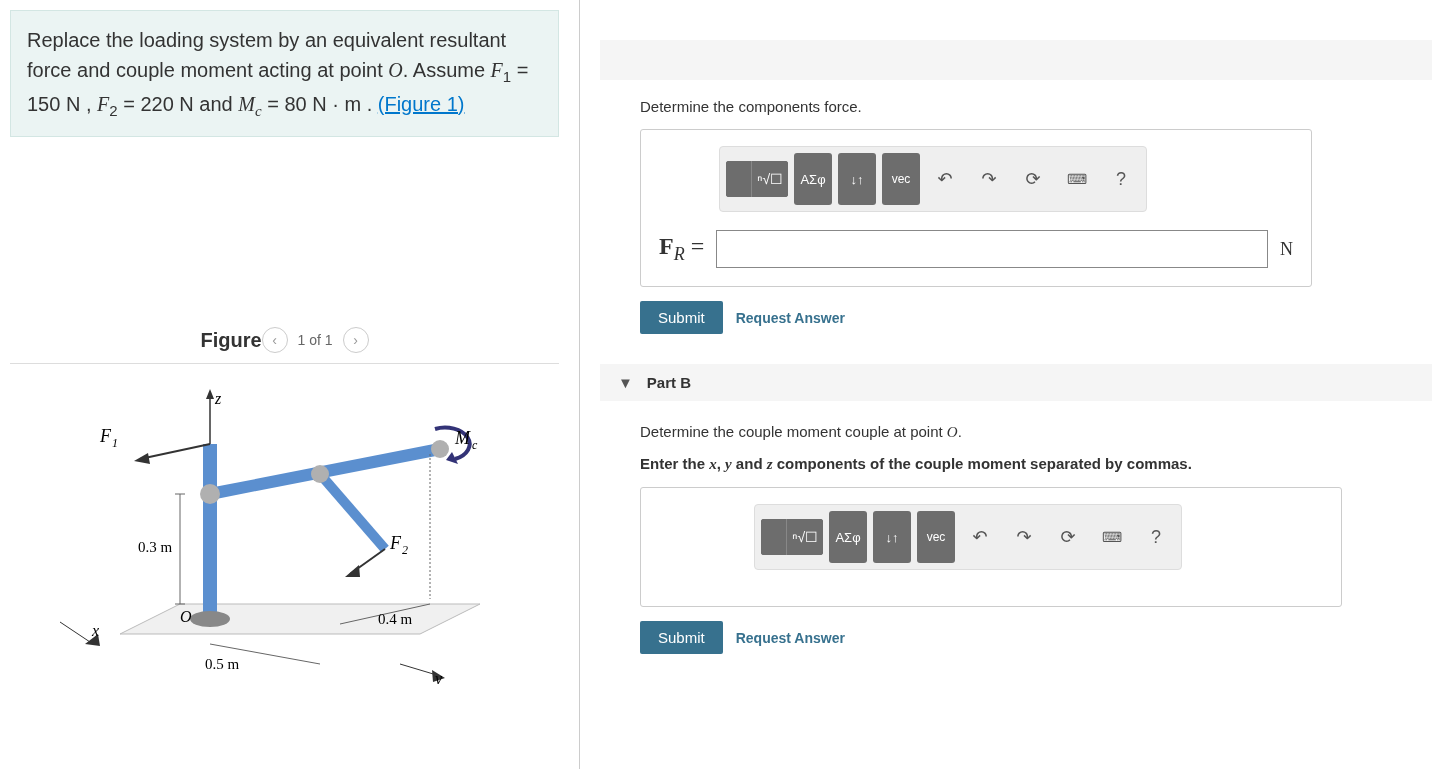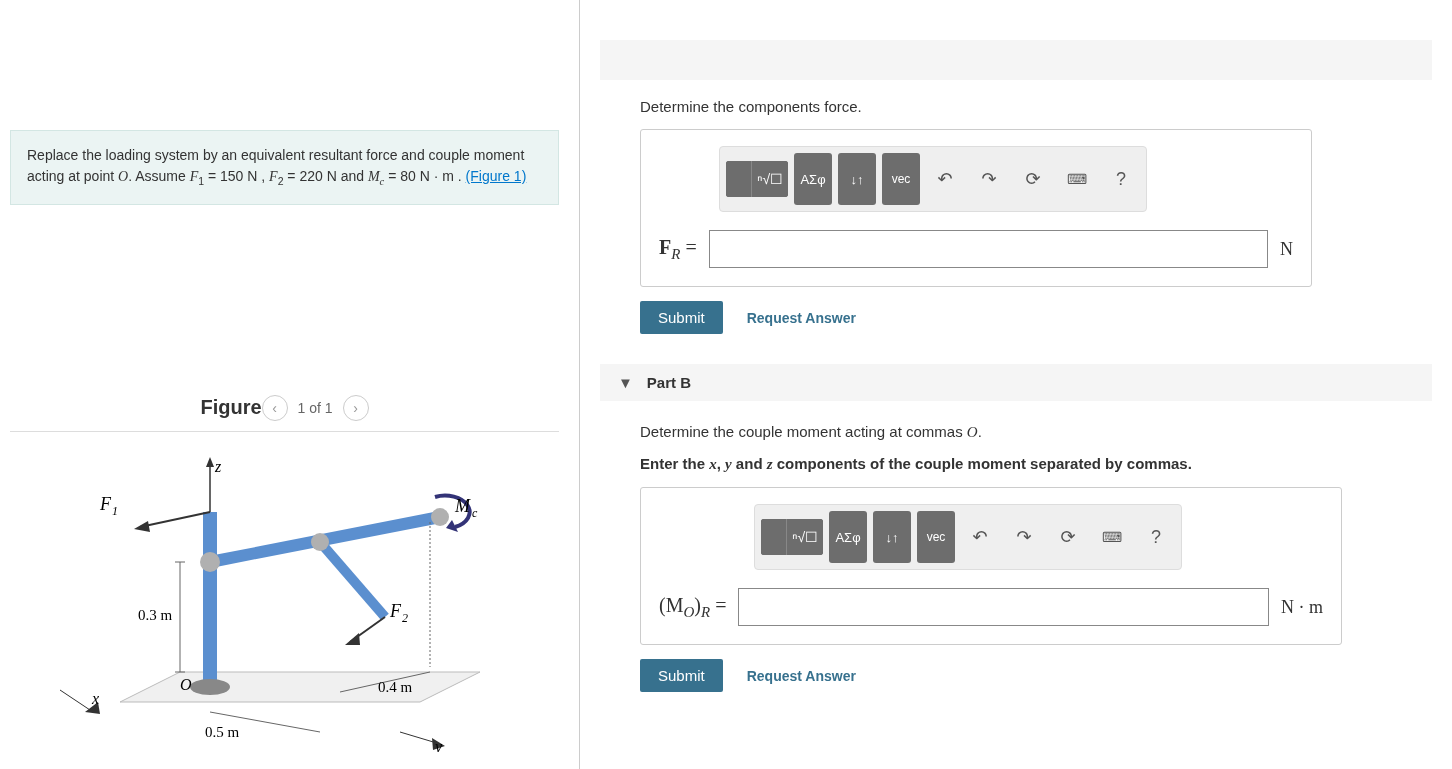--- a/index.html
+++ b/index.html
@@ -21,22 +21,21 @@
   }
   .right-pane {
     flex: 1;
     padding: 0 20px 20px 20px;
     overflow-y: auto;
   }
   .problem-box {
     background: #ebf4f3;
     border: 1px solid #d3e6e3;
     padding: 14px 16px;
-    margin-top: 120px;
-    font-size: 14px;
+    font-size: 20px;
     line-height: 1.5;
     color: #333;
   }
   .problem-box .mathit { font-style: italic; font-family: 'Times New Roman', serif; }
   .figlink { color: #0077cc; text-decoration: underline; cursor: pointer; }
   .figure-header {
     display: flex;
     justify-content: center;
     align-items: center;
     margin-top: 190px;
@@ -106,30 +105,30 @@
     cursor: pointer;
     font-size: 13px;
     padding: 0 6px;
   }
   .toolbtn.light { background: transparent; color:#555; font-size: 18px; }
   .toolbtn.light.small { font-size: 14px; }
   .toolgroup { display:flex; background:#555; border-radius:3px; overflow:hidden;}
   .toolgroup .tg1 { width:26px; height:36px; background:#6d6d6d; border-right:1px solid #888;}
   .toolgroup .tg2 { width:36px; height:36px; background:#6d6d6d; display:flex;align-items:center;justify-content:center;color:#fff;font-size:14px;}
   .answer-row { display:flex; align-items:center; gap: 12px; }
-  .answer-row .lhs { font-family: 'Times New Roman', serif; font-size: 20px; white-space: nowrap;}
+  .answer-row .lhs { font-family: 'Times New Roman', serif; font-size: 24px; white-space: nowrap;}
   .answer-row input {
     flex: 1;
     height: 38px;
     border: 1px solid #888;
     padding: 0 8px;
     font-size: 15px;
   }
   .answer-row .unit { font-family: 'Times New Roman', serif; font-size: 18px; white-space:nowrap;}
-  .submit-row { margin-left: 40px; display:flex; align-items:center; gap: 24px; margin-bottom: 30px;}
+  .submit-row { margin-left: 40px; display:flex; align-items:center; gap: 13px; margin-bottom: 30px;}
   .submit-btn {
     background: #37718e;
     color: #fff;
     border: none;
     padding: 8px 18px;
     font-size: 15px;
     cursor: pointer;
     border-radius: 2px;
   }
   .req-ans { color: #37718e; font-weight: bold; cursor: pointer; font-size: 14px;}
@@ -252,45 +251,40 @@
     <button class="submit-btn">Submit</button>
     <a class="req-ans">Request Answer</a>
   </div>
 
   <div class="part-header">
     <span class="caret">▼</span>
     <span>Part B</span>
   </div>
 
   <div class="part-text">
-    <span>Determine the couple moment acting at commas </span><span class="mathit">O</span><span>.</span>
+    <span>Determine the couple moment couple at point </span><span class="mathit">O</span><span>.</span>
   </div>
   <div class="part-text bold">
     <span>Enter the </span><span class="mathit">x</span><span>, </span><span class="mathit">y</span><span> and </span><span class="mathit">z</span><span> components of the couple moment separated by commas.</span>
   </div>
 
   <div class="answer-box" style="margin-right:90px">
     <div class="toolbar" style="margin-left:95px">
       <div class="toolgroup">
           <div class="tg1"></div>
           <div class="tg2">ⁿ√☐</div>
         </div>
       <button class="toolbtn">ΑΣφ</button>
       <button class="toolbtn">↓↑</button>
       <button class="toolbtn" style="font-size:12px">vec</button>
       <button class="toolbtn light">↶</button>
       <button class="toolbtn light">↷</button>
       <button class="toolbtn light">⟳</button>
       <button class="toolbtn light small">⌨</button>
       <button class="toolbtn light">?</button>
     </div>
-    <div class="answer-row">
-      <span class="lhs"><span>(M</span><span class="sub" style="font-style:italic">O</span><span>)</span><span class="sub" style="font-style:italic">R</span><span> = </span></span>
-      <input type="text" style="">
-      <span class="unit">N · m</span>
-    </div>
   </div>
 
   <div class="submit-row">
     <button class="submit-btn">Submit</button>
     <a class="req-ans">Request Answer</a>
   </div>
 </div>
 
 </body></html>

